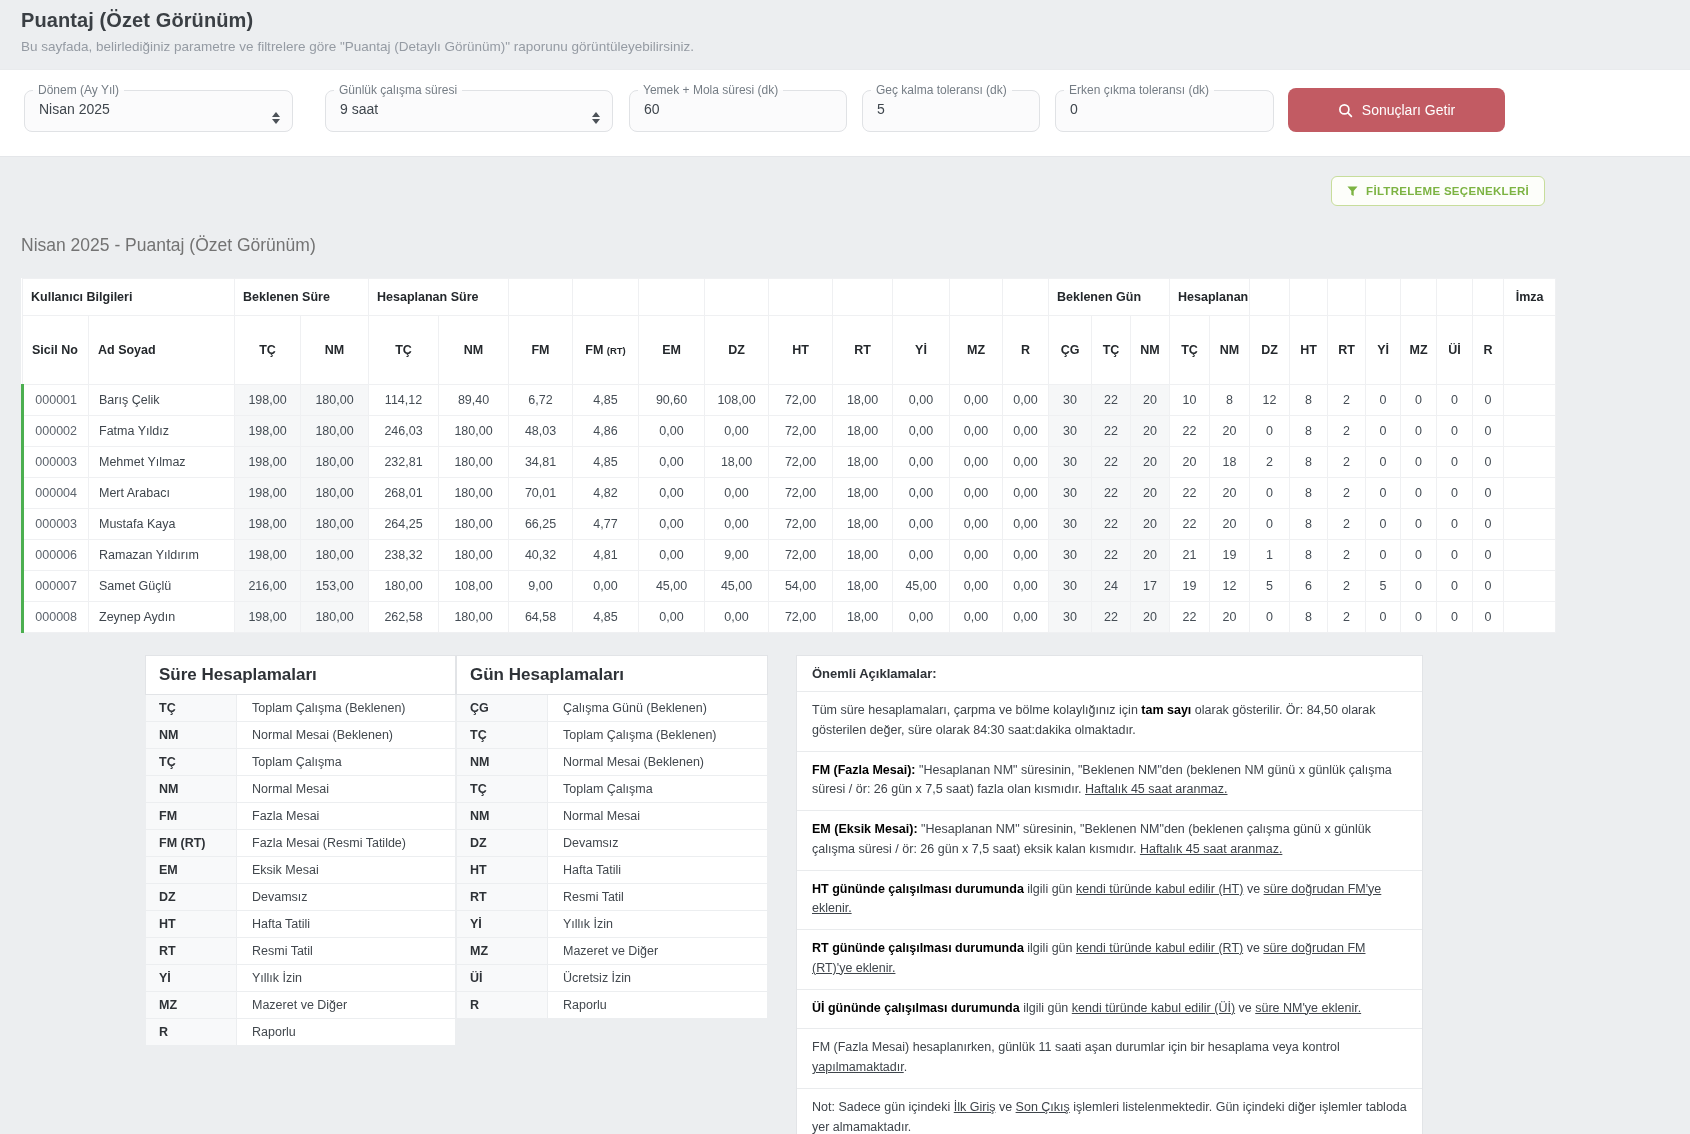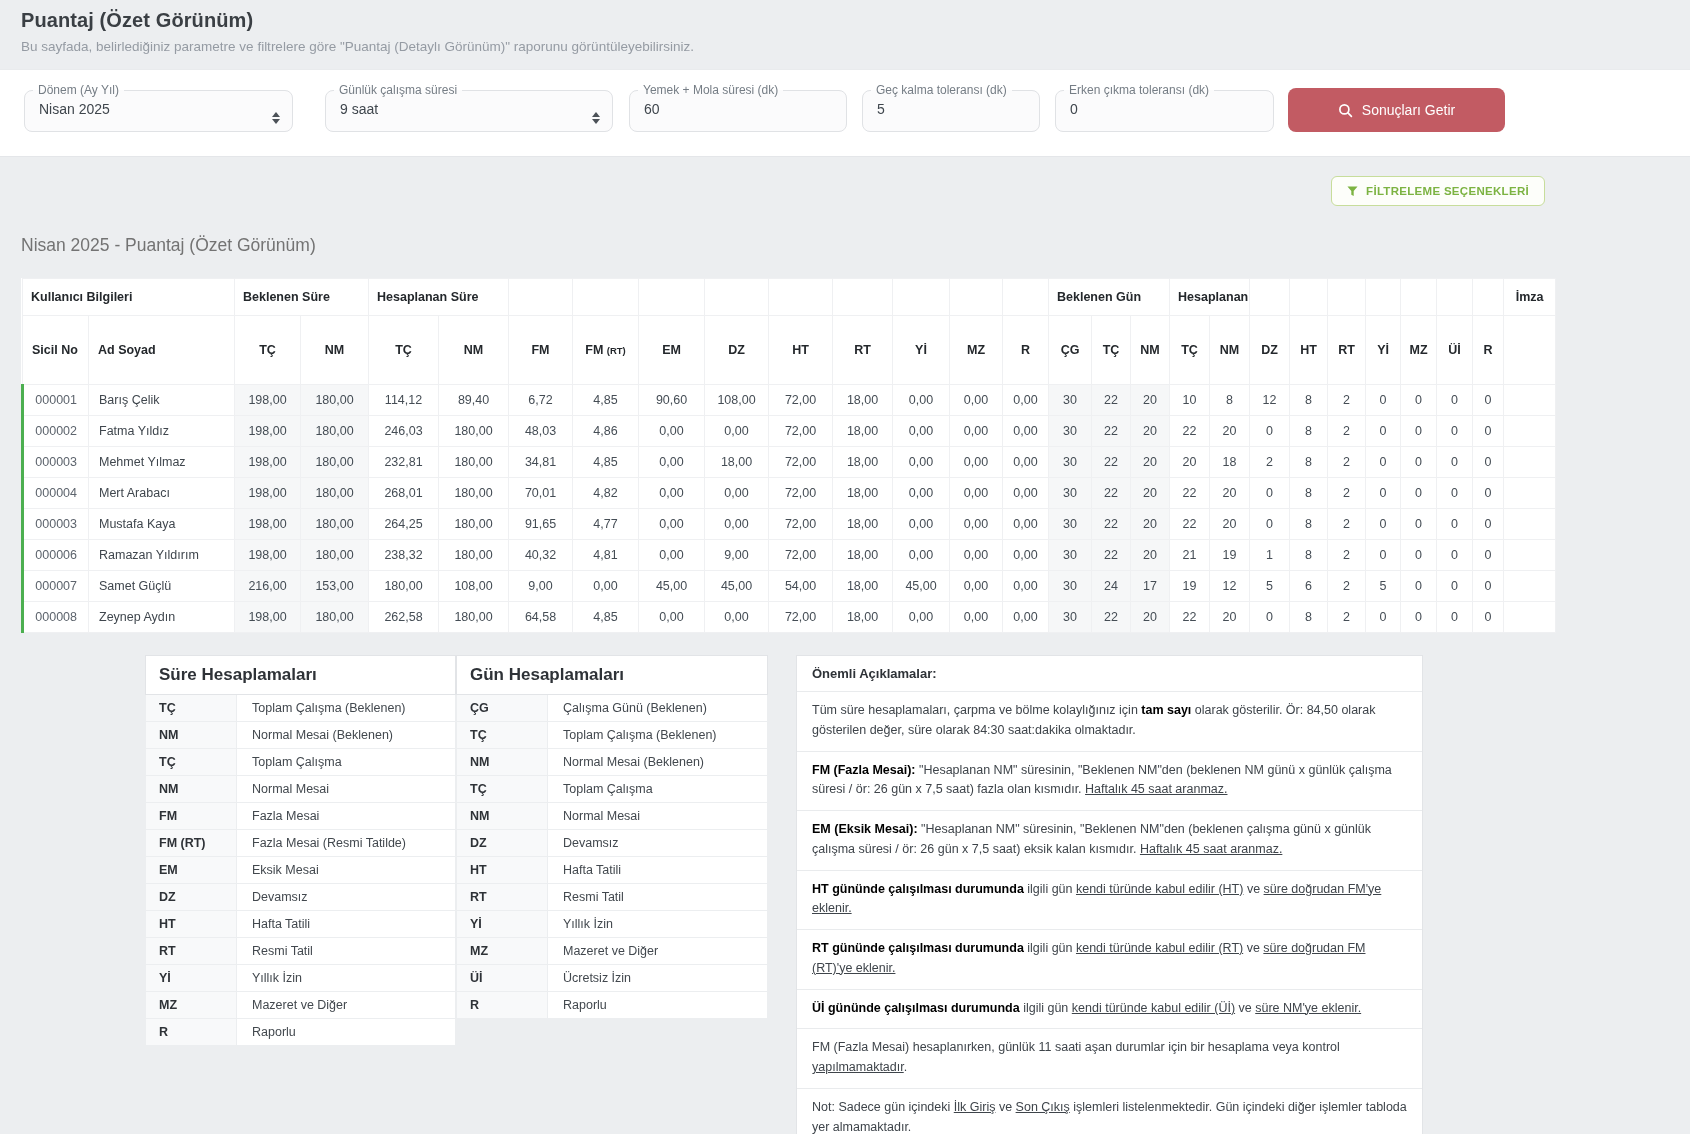--- a/index.html
+++ b/index.html
@@ -382,21 +382,21 @@
           <td>0</td>
           <td></td>
         </tr>
         <tr>
           <td class="sicil">000003</td>
           <td class="name">Mustafa Kaya</td>
           <td>198,00</td>
           <td>180,00</td>
           <td>264,25</td>
           <td>180,00</td>
-          <td>91,65</td>
+          <td>66,25</td>
           <td>4,77</td>
           <td>0,00</td>
           <td>0,00</td>
           <td>72,00</td>
           <td>18,00</td>
           <td>0,00</td>
           <td>0,00</td>
           <td>0,00</td>
           <td>30</td>
           <td>22</td>

